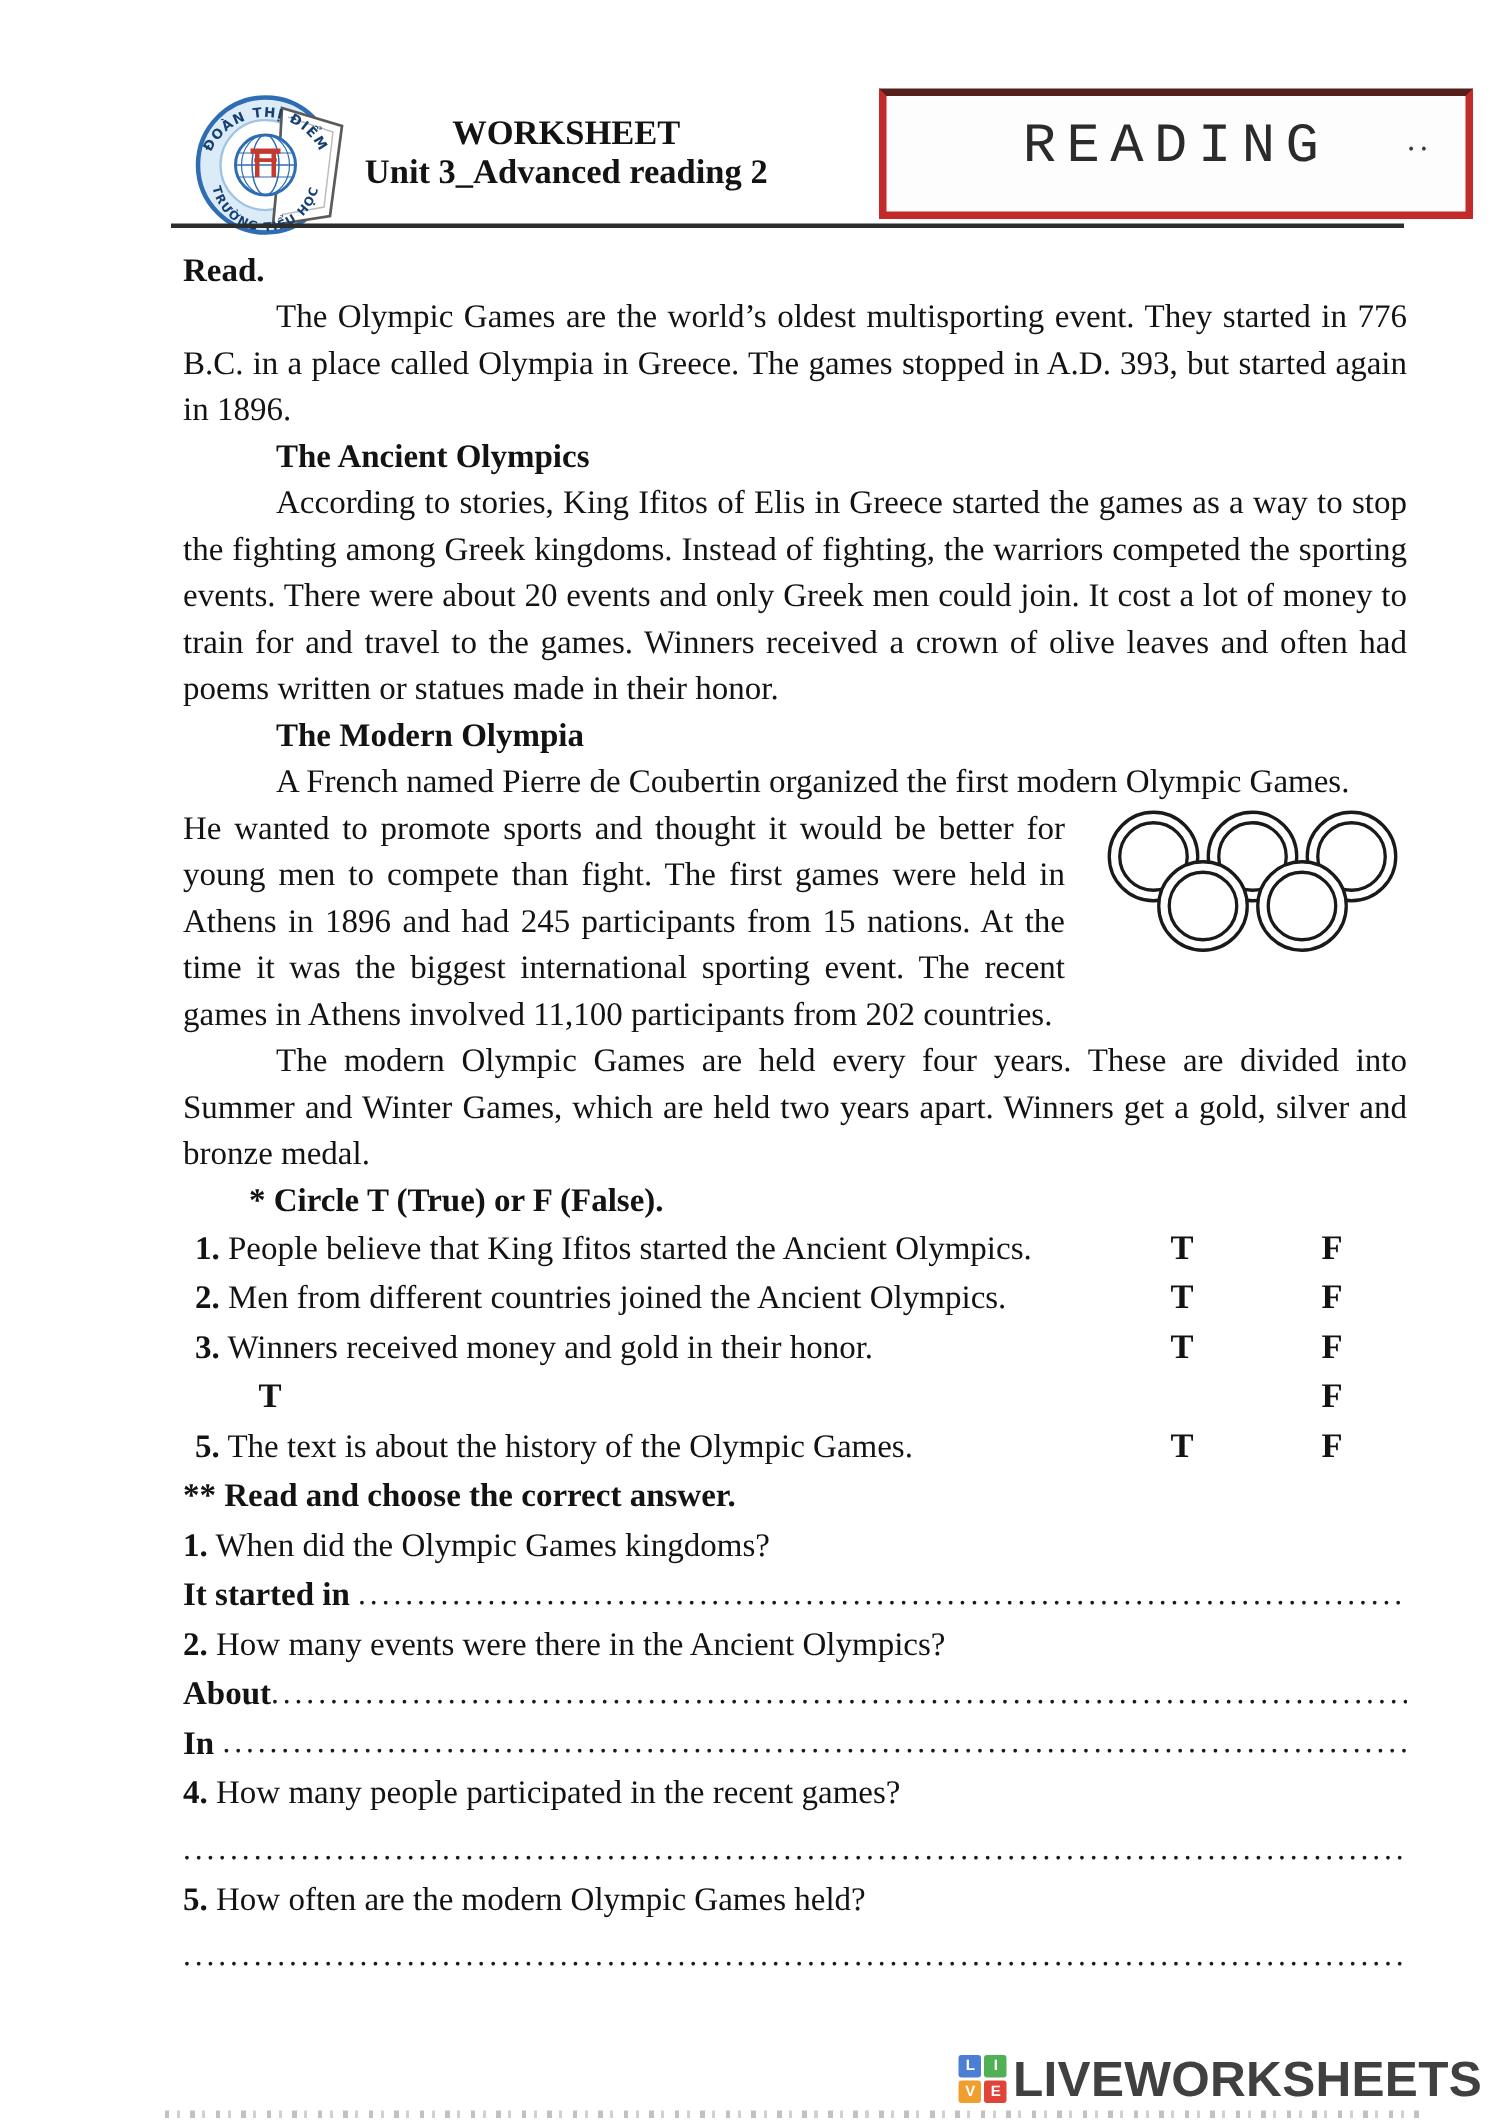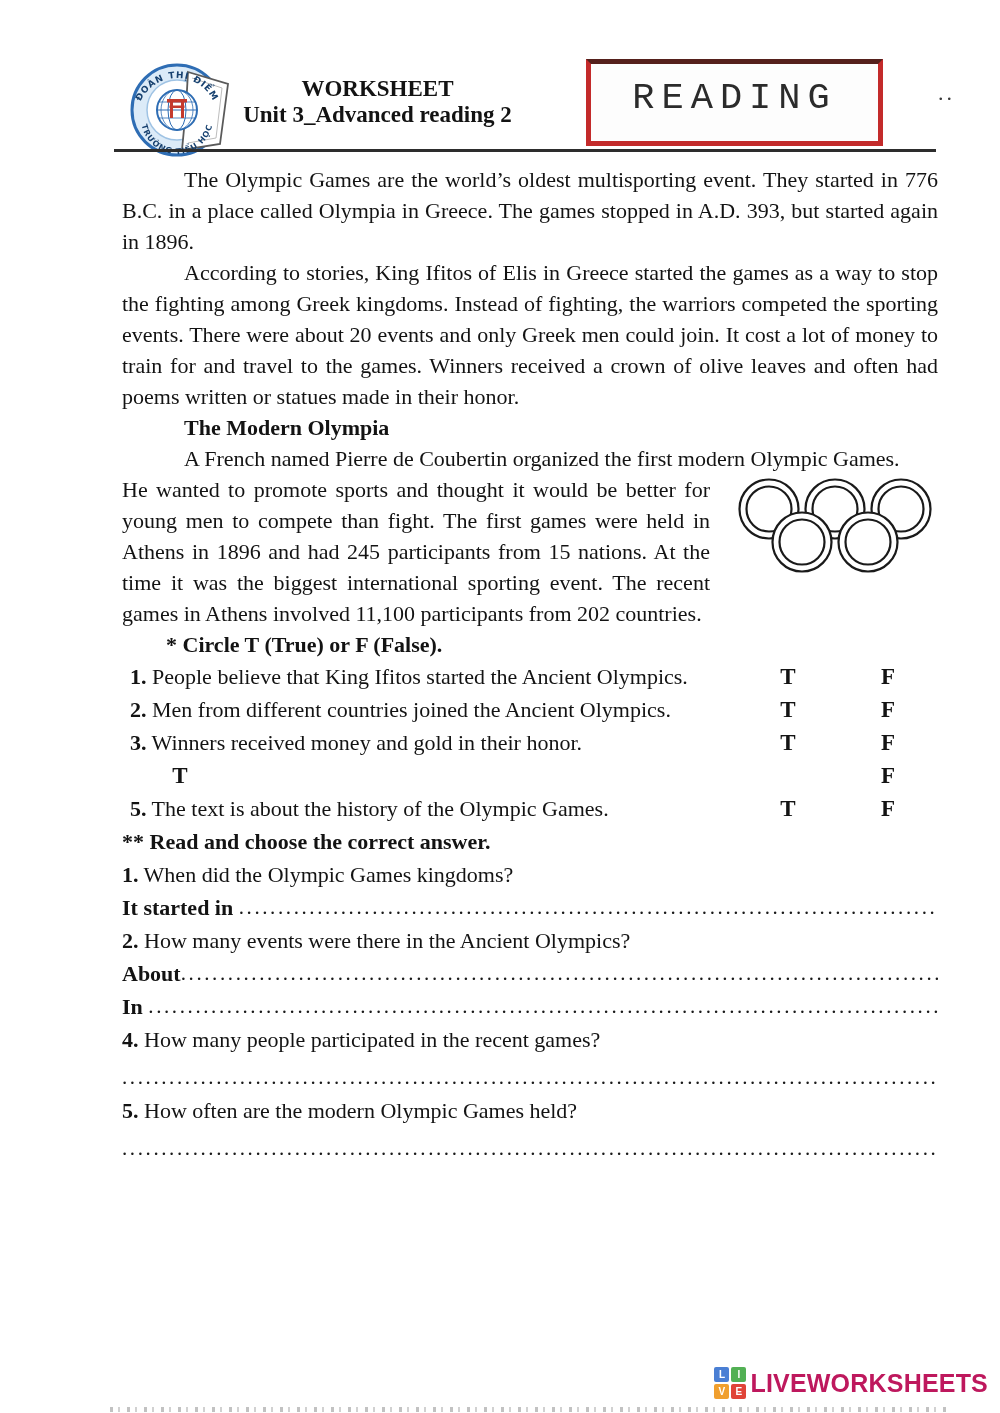--- a/index.html
+++ b/index.html
@@ -9,21 +9,21 @@
   }
 
   
   .school-logo { position:absolute; left:126px; top:62px; width:114px; height:96px; }
   .header-titles {
     position:absolute; left:230px; top:76px; width:295px; text-align:center;
     font-weight:bold; font-size:23px; line-height:26px;
   }
   .header-titles .t1 { }
   .reading-box {
-    position:absolute; left:586px; top:59px; width:297px; height:87px; box-sizing:border-box;
+    position:absolute; left:586px; top:59px; width:396px; height:87px; box-sizing:border-box;
     border:5px solid #c32a2a; border-top-color:#55201c;
     display:flex; align-items:center; justify-content:center; background:#fdfdfd;
   }
   .reading-text {
     font-family:"Liberation Mono", monospace; font-size:37px; letter-spacing:7px;
     color:#2b2b2b; padding-bottom:10px;
   }
   .after-box-dots { position:absolute; left:938px; top:80px; font-size:22px; color:#3c3c3c; letter-spacing:3px; }
   .header-rule { position:absolute; left:114px; top:149px; width:822px; height:3px; background:#2d2d2d; }
 
@@ -52,21 +52,21 @@
   .dots { flex:1; overflow:hidden; white-space:nowrap; letter-spacing:2.6px; font-size:21px; color:#1a1a1a; }
   .dots-gap { margin-top:5px; }
 
   
   .brand { position:absolute; top:1367px; right:12px; display:flex; align-items:center; }
   .brand-tiles { display:grid; grid-template-columns:15px 15px; grid-auto-rows:15px; gap:2px; margin-right:4px; }
   .tile {
     color:#ffffff; font-family:"Liberation Sans", sans-serif; font-weight:bold; font-size:10px;
     display:flex; align-items:center; justify-content:center; border-radius:2px;
   }
-  .brand-text { font-family:"Liberation Sans", sans-serif; font-weight:bold; font-size:25px; color:#be185d; letter-spacing:0.2px; }
+  .brand-text { font-family:"Liberation Sans", sans-serif; font-weight:bold; font-size:33px; color:#404040; letter-spacing:0.2px; }
 
   .cutoff-strip {
     position:absolute; left:110px; top:1407px; width:836px; height:5px; opacity:.45;
     background:repeating-linear-gradient(90deg,#777 0 3px,transparent 3px 8px,#999 8px 10px,transparent 10px 17px);
   }
 
   
   .emblem-arc-text { font-family:"DejaVu Sans", sans-serif; font-weight:bold; font-size:9px; fill:#16406f; letter-spacing:1px; }
 </style>
 </head>
@@ -107,22 +107,24 @@
   </div>
 
   <div class="reading-box">
     <span class="reading-text">READING</span>
   </div>
   <div class="after-box-dots">..</div>
   <div class="header-rule"></div>
 
   <div class="content">
 
+    <p class="lead">Read.</p>
     <p class="indent">The Olympic Games are the world’s oldest multisporting event. They started in 776 B.C. in a place called Olympia in Greece. The games stopped in A.D. 393, but started again in 1896.</p>
 
+    <div class="sec-head">The Ancient Olympics</div>
     <p class="indent">According to stories, King Ifitos of Elis in Greece started the games as a way to stop the fighting among Greek kingdoms. Instead of fighting, the warriors competed the sporting events. There were about 20 events and only Greek men could join. It cost a lot of money to train for and travel to the games. Winners received a crown of olive leaves and often had poems written or statues made in their honor.</p>
 
     <div class="sec-head">The Modern Olympia</div>
     <p class="indent">A French named Pierre de Coubertin organized the first modern Olympic Games.</p>
     <p>
       <span class="rings-float">
         <svg viewBox="0 0 205 122" width="205" height="122">
           <g stroke="#1a1a1a" stroke-width="2.2" fill="#ffffff">
             <circle cx="36" cy="33" r="29.5"></circle>
               <circle cx="36" cy="33" r="22.5"></circle>
@@ -132,20 +134,21 @@
               <circle cx="102" cy="33" r="22.5"></circle>
             <circle cx="69" cy="66" r="29.5"></circle>
               <circle cx="69" cy="66" r="22.5"></circle>
             <circle cx="135" cy="66" r="29.5"></circle>
               <circle cx="135" cy="66" r="22.5"></circle>
           </g>
         </svg>
       </span>
       <span>He wanted to promote sports and thought it would be better for young men to compete than fight. The first games were held in Athens in 1896 and had 245 participants from 15 nations. At the time it was the biggest international sporting event. The recent games in Athens involved 11,100 participants from 202 countries.</span>
     </p>
+    <p class="indent">The modern Olympic Games are held every four years. These are divided into Summer and Winter Games, which are held two years apart. Winners get a gold, silver and bronze medal.</p>
 
     <div class="tf-head">* Circle T (True) or F (False).</div>
 
     <div class="tf-row">
       <span class="tf-q"><b>1.</b> <span>People believe that King Ifitos started the Ancient Olympics.</span></span>
       <span class="tf-cell">T</span>
       <span class="tf-cell">F</span>
     </div>
     <div class="tf-row">
       <span class="tf-q"><b>2.</b> <span>Men from different countries joined the Ancient Olympics.</span></span>

